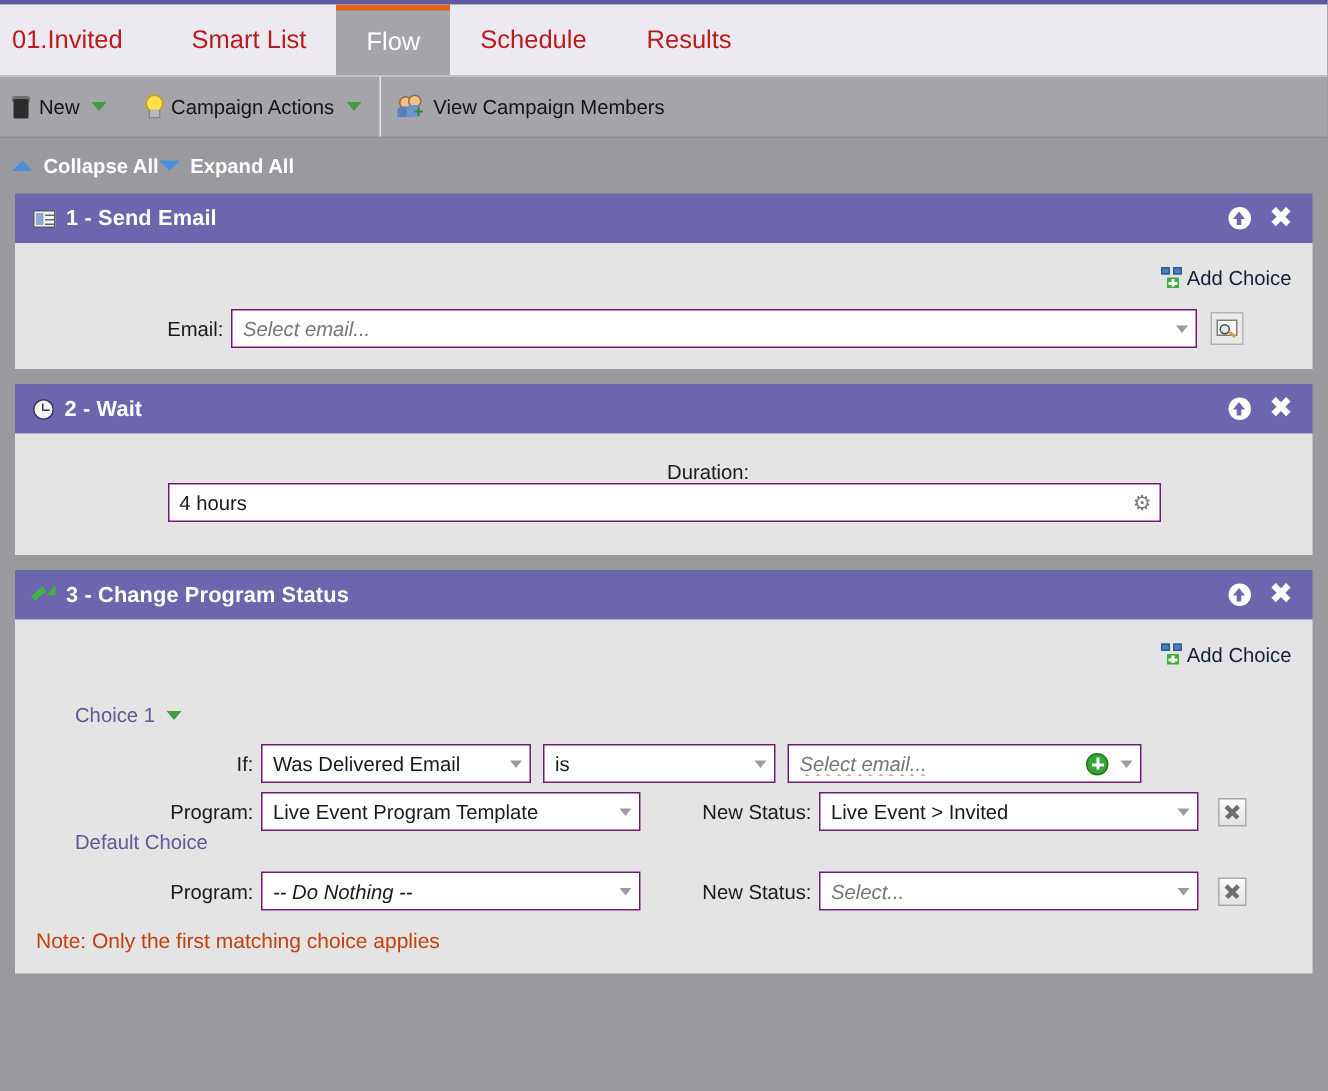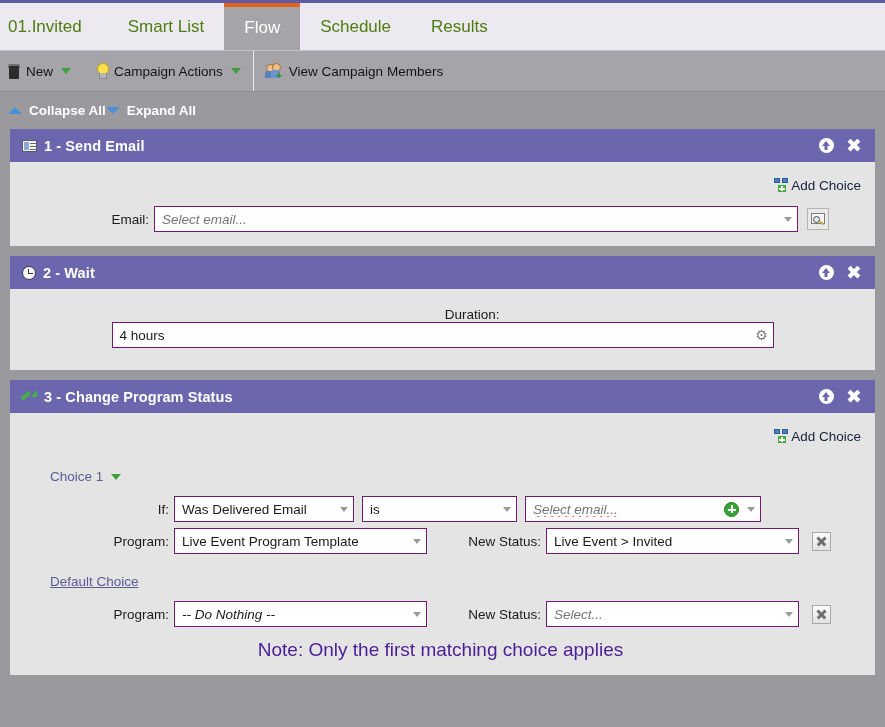--- a/index.html
+++ b/index.html
@@ -31,21 +31,21 @@
     display: flex;
     align-items: flex-end;
     position: relative;
     border-bottom: 1px solid #bfbfc4;
   }
   .tab {
     padding: 0 20px;
     height: 47px;
     line-height: 47px;
     font-size: 17px;
-    color: #4d7c0f;
+    color: #b91c1c;
     position: relative;
     white-space: nowrap;
     cursor: default;
   }
   .tab.first { padding-left: 8px; padding-right: 26px; }
   .tab.active {
     background: #a5a5a9;
     color: #ffffff;
     height: 44px;
     line-height: 44px;
@@ -454,29 +454,27 @@
     color: #5d5a96;
     font-size: 13.5px;
     margin-top: 16px;
     margin-left: 26px;
     cursor: pointer;
     width: max-content;
   }
   .default-label {
     color: #5d5a96;
     font-size: 13.5px;
-    margin-top: 20px;
     margin-left: 26px;
     width: max-content;
-    text-decoration: underline;
   }
   .note {
-    text-align: center;
-    font-size: 19px;
-    color: #4c1d95;
+    text-align: left;
+    font-size: 14px;
+    color: #c2410c;
     margin-top: 12px;
     padding-right: 4px;
   }
 </style>
 </head>
 <body>
 
 <div class="topstrip"></div>
 
 <div class="tabbar">

